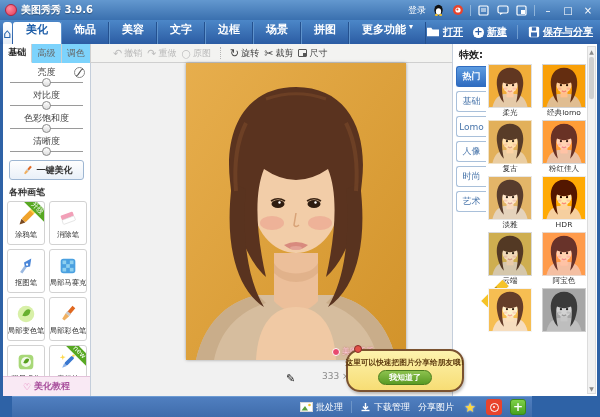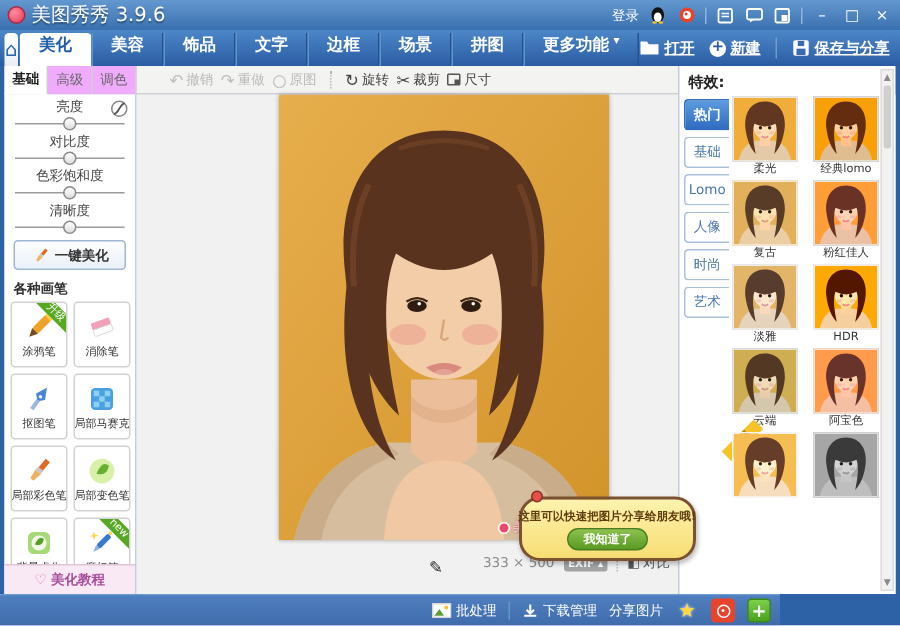--- a/index.html
+++ b/index.html
@@ -3,21 +3,21 @@
 <meta charset="utf-8">
 <style>
   * { margin:0; padding:0; box-sizing:border-box; }
   html,body { width:600px; height:417px; font-family:"DejaVu Sans",sans-serif; }
   .window { position:relative; width:600px; height:417px; background:#2e62a6; overflow:hidden; font-size:10px; }
 
   
   .titlebar { position:absolute; left:0; top:0; width:600px; height:20px;
     background:linear-gradient(#6398cf,#3a70af); display:flex; align-items:center; padding:0 5px; color:#fff; }
   .logo { width:12px; height:12px; border-radius:50%; background:radial-gradient(circle at 35% 35%,#ff8ba0,#e23a56); border:1px solid #b02540; margin-right:4px; flex:none; }
-  .app-title { font-weight:normal; font-size:13px; text-shadow:0 1px 1px rgba(0,0,0,.35); }
+  .app-title { font-weight:bold; font-size:10px; text-shadow:0 1px 1px rgba(0,0,0,.35); }
   .tb-right { margin-left:auto; display:flex; align-items:center; gap:6px; }
   .tb-login { font-size:9px; cursor:pointer; }
   .tb-sep { width:1px; height:11px; background:#8fb4d9; }
   .tb-ico { width:13px; height:13px; display:flex; align-items:center; justify-content:center; }
   .winbtn { width:14px; height:13px; text-align:center; line-height:13px; font-size:10px; color:#fff; cursor:pointer; }
 
   
   .navbar { position:absolute; left:0; top:20px; width:600px; height:24px;
     background:linear-gradient(#4c87c8,#2b5ca3); display:flex; align-items:flex-end; padding:0 3px; }
   .home-tab { width:30px; height:22px; background:linear-gradient(#ffffff,#e8eff7); border-radius:3px 3px 0 0;
@@ -29,21 +29,21 @@
   .nav-right { margin-left:auto; display:flex; align-items:center; gap:10px; height:24px; padding-right:4px; color:#fff;text-decoration:underline; }
   .nav-act { display:flex; align-items:center; gap:3px; font-size:10px; font-weight:bold; cursor:pointer; white-space:nowrap; }
   .plus-circle { width:11px; height:11px; border-radius:50%; background:#fff; color:#2b5ca3; font-weight:bold;
     display:flex; align-items:center; justify-content:center; font-size:10px; line-height:1; }
   .nav-sep { width:1px; height:14px; background:#6f9ccf; }
 
   
   .toolbar { position:absolute; left:3px; top:44px; width:449px; height:19px; background:#f3f3f1;
     border-bottom:1px solid #cfcfcf; display:flex; align-items:center; font-size:9px; color:#444; }
   .subtabs { width:88px; height:19px; display:flex; flex:none; }
-  .subtab { flex:1; height:19px; display:flex; align-items:center; justify-content:center; background:#f0abfc;
+  .subtab { flex:1; height:19px; display:flex; align-items:center; justify-content:center; background:#7dd3fc;
     border-right:1px solid #cfcfcf; color:#666; cursor:pointer; }
   .subtab.active { background:#fff; color:#222; font-weight:bold; border-bottom:1px solid #fff; }
   .tool-group { display:flex; align-items:center; gap:5px; margin-left:10px; }
   .zoom-track { position:relative; width:80px; height:2px; background:#b5b5b5; border-radius:1px; }
   .zoom-handle { position:absolute; left:8%; top:-4px; width:9px; height:9px; border-radius:50%; background:#fdfdfd; border:1px solid #8a8a8a; cursor:pointer; }
   .zoom-label { font-weight:bold; color:#333; white-space:nowrap; }
   .tool-item { display:flex; align-items:center; gap:2px; cursor:pointer; white-space:nowrap; }
   .tool-item.disabled { color:#b9b9b9; cursor:default; }
   .glyph { font-size:11px; line-height:1; }
   .glyph.gray { color:#bdbdbd; }
@@ -119,21 +119,21 @@
   
   .bubble { position:absolute; left:432px; top:349px; width:118px; height:43px; z-index:50;
     background:linear-gradient(#fdf3ae,#f7dd74); border:2px solid #7a5230; border-radius:14px;
     display:flex; flex-direction:column; align-items:center; justify-content:center; gap:2px; box-shadow:1px 2px 3px rgba(0,0,0,.25); }
   .bubble-dot { position:absolute; left:6px; top:-6px; width:8px; height:8px; border-radius:50%; background:#e25048; border:1px solid #8a2d28; }
   .bubble-text { font-size:8px; font-weight:bold; color:#5f3c10; white-space:nowrap; transform:scale(.96); }
   .bubble-btn { background:linear-gradient(#8cc24e,#5a9a24); border:1px solid #4a7d1e; border-radius:8px;
     color:#fff; font-size:8px; font-weight:bold; padding:1px 10px; cursor:pointer; }
 
   
-  .statusbar { position:absolute; left:0; top:396px; width:520px; height:21px;
+  .statusbar { position:absolute; left:12px; top:396px; width:520px; height:21px;
     background:linear-gradient(#507fc0,#3f6cab); border-top:1px solid #6d9bd2; display:flex; align-items:center;
     justify-content:flex-end; gap:8px; padding-right:6px; color:#fff; font-size:9px; }
   .sb-item { display:flex; align-items:center; gap:3px; cursor:pointer; white-space:nowrap; }
   .sb-sep { width:1px; height:12px; background:#6d95c8; }
   .sb-icobtn { width:16px; height:16px; border-radius:3px; display:flex; align-items:center; justify-content:center; cursor:pointer; }
   .sb-star { font-size:13px; color:#ffd83a; text-shadow:0 0 2px #fff; }
   .sb-weibo { background:#e8432c; color:#fff; }
   .sb-weibo .eye { width:9px; height:9px; border:1.5px solid #fff; border-radius:50%; position:relative; }
   .sb-weibo .eye::after { content:""; position:absolute; left:2px; top:2px; width:2.5px; height:2.5px; background:#fff; border-radius:50%; }
   .sb-plus { background:linear-gradient(#7ed048,#4aa21e); color:#fff; font-weight:bold; font-size:12px; border:1px solid #3c8a16; }
@@ -207,24 +207,24 @@
   </div>
 
   <div class="navbar">
     <div class="home-tab">
         <span>⌂</span>
       </div>
     <div class="nav-tab active">
         <span>美化</span>
       </div>
     <div class="nav-tab">
+        <span>饰品</span>
+      </div>
+    <div class="nav-tab">
         <span>美容</span>
-      </div>
-    <div class="nav-tab">
-        <span>饰品</span>
       </div>
     <div class="nav-tab">
         <span>文字</span>
       </div>
     <div class="nav-tab">
         <span>边框</span>
       </div>
     <div class="nav-tab">
         <span>场景</span>
       </div>
@@ -377,34 +377,34 @@
                 <rect x="14" y="6" width="4" height="4"></rect>
                 <rect x="10" y="10" width="4" height="4"></rect>
                 <rect x="6" y="14" width="4" height="4"></rect>
                 <rect x="14" y="14" width="4" height="4"></rect>
               </g>
             </svg>
           <span class="brush-label">局部马赛克</span>
         </div>
         <div class="brush-btn">
           <svg viewBox="0 0 24 24">
+              <circle cx="12" cy="12" r="9" fill="#d8f0a8"></circle>
+              <path d="M8 14 Q12 4 17 8 Q16 16 8 14" fill="#68b030"></path>
+            </svg>
+          <span class="brush-label">局部变色笔</span>
+        </div>
+        <div class="brush-btn">
+          <svg viewBox="0 0 24 24">
               <g transform="rotate(40 12 12)">
                 <rect x="10" y="2" width="4" height="9" fill="#e06820"></rect>
                 <rect x="9.5" y="10" width="5" height="3" fill="#c8c8c8"></rect>
                 <path d="M9.5 13 L14.5 13 L13.5 20 L10.5 20 Z" fill="#f0b060"></path>
               </g>
             </svg>
           <span class="brush-label">局部彩色笔</span>
-        </div>
-        <div class="brush-btn">
-          <svg viewBox="0 0 24 24">
-              <circle cx="12" cy="12" r="9" fill="#d8f0a8"></circle>
-              <path d="M8 14 Q12 4 17 8 Q16 16 8 14" fill="#68b030"></path>
-            </svg>
-          <span class="brush-label">局部变色笔</span>
         </div>
         <div class="brush-btn">
           <svg viewBox="0 0 24 24">
               <rect x="4" y="4" width="16" height="16" rx="4" fill="#a8d878"></rect>
               <circle cx="12" cy="12" r="5.5" fill="#fff" opacity=".85"></circle>
               <path d="M9 13 Q12 6 15.5 9 Q14.5 15 9 13" fill="#58a020"></path>
             </svg>
           <span class="brush-label">背景虚化</span>
         </div>
         <div class="brush-btn">
@@ -471,21 +471,21 @@
         <span>333 × 500</span>
         <span class="exif-badge"><span>EXIF</span> ▴</span>
         <span class="info-sep"></span>
         <span class="compare">
             <span>◧</span>
             <span>对比</span>
           </span>
       </div>
     </div>
 
-    <div class="bubble" style="left:343px; top:268px;">
+    <div class="bubble" style="left:343px; top:286px;">
       <span class="bubble-dot"></span>
       <div class="bubble-text">这里可以快速把图片分享给朋友哦!</div>
       <div class="bubble-btn">我知道了</div>
     </div>
   </div>
 
   <div class="right-panel">
     <div class="fx-header">特效:</div>
     <div class="fx-cats">
       <div class="fx-cat active">热门</div>

